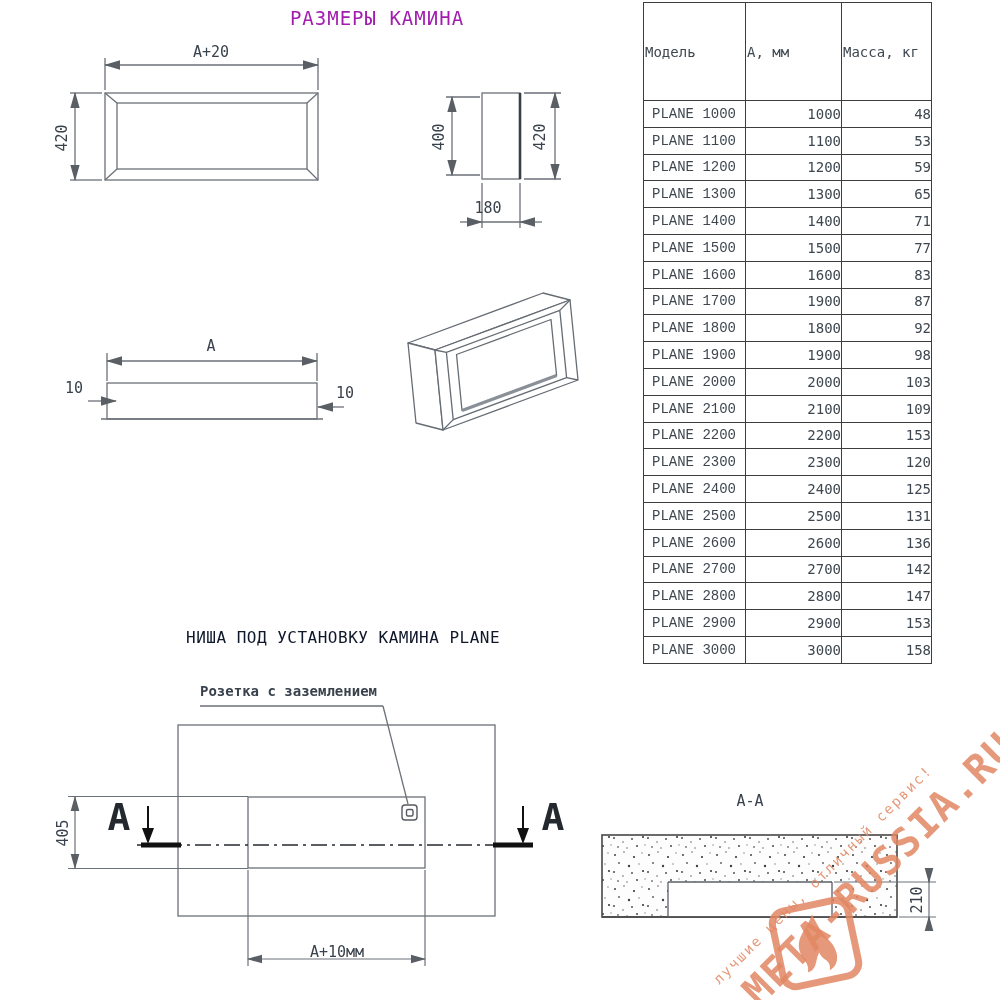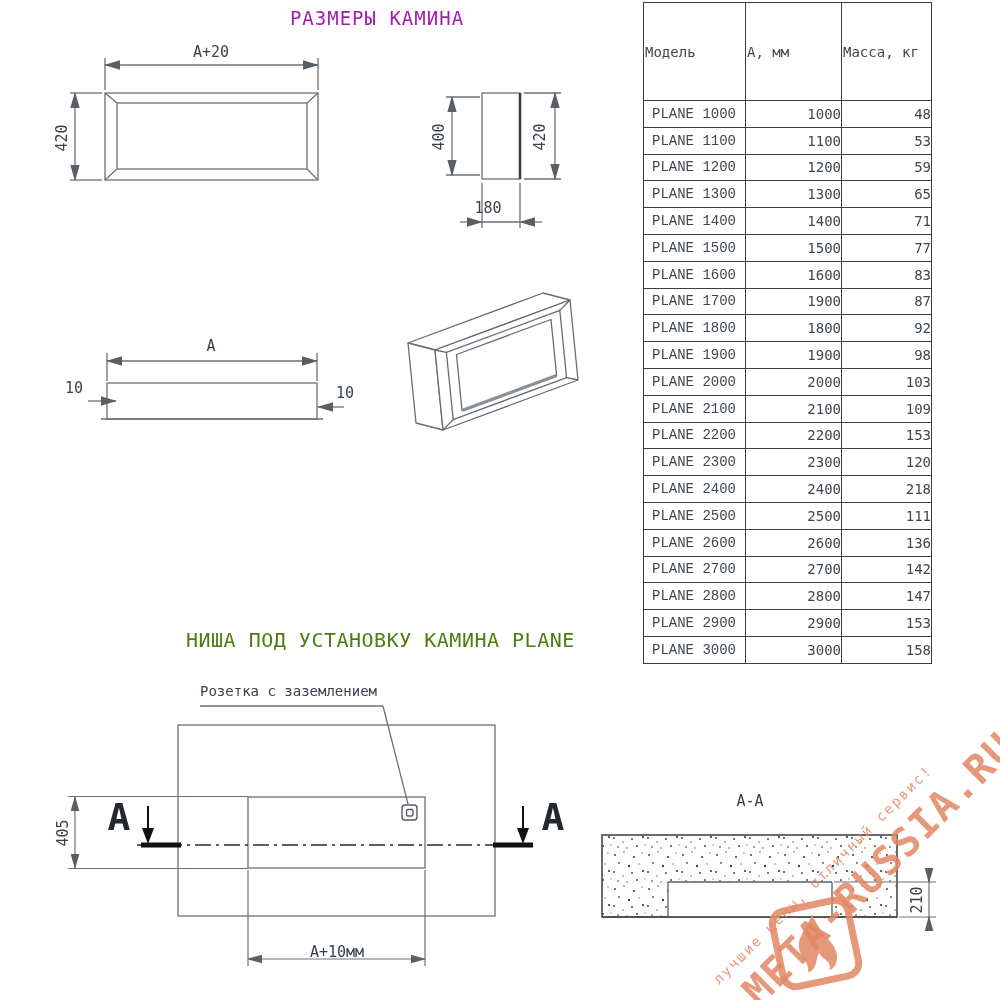--- a/index.html
+++ b/index.html
@@ -4,21 +4,21 @@
 <style>
   html,body{margin:0;padding:0;width:1000px;height:1000px;background:#fff;overflow:hidden;
             font-family:"DejaVu Sans Mono", monospace;}
   .abs{position:absolute;}
   .lbl{position:absolute;color:#39424c;white-space:nowrap;}
   .c{text-align:center;}
   .vtext{transform:rotate(-90deg);transform-origin:center;}
   .dim{font-size:15px;}
   .big-a{font-size:38px;font-weight:bold;color:#23292f;}
   #main-title{font-size:19px;letter-spacing:1px;color:#a21caf;}
-  #niche-title{font-size:20px;letter-spacing:.5px;color:#4d7c0f;}
+  #niche-title{font-size:16px;letter-spacing:.5px;color:#0f172a;}
   #socket-label{font-size:14px;color:#39424c;}
   
   #spec-table{position:absolute;left:643px;top:2px;border-collapse:collapse;table-layout:fixed;
               background:#fff;}
   #spec-table th,#spec-table td{border:1.6px solid #3d3d3d;color:#3e4750;font-weight:normal;
               font-size:14px;overflow:hidden;}
   #spec-table th{height:95px;font-size:14px;text-align:left;}
   #spec-table td{height:25.8px;padding:0;}
   #spec-table td.model{text-align:left;padding-left:8px;font-family:Liberation Mono, monospace;}
   #spec-table td.num{text-align:right;}
@@ -174,21 +174,21 @@
 
 <div class="lbl dim c vtext" style="left:409px;top:128px;width:60px;">400</div>
 <div class="lbl dim c vtext" style="left:510px;top:128px;width:60px;">420</div>
 <div class="lbl dim c" style="left:458px;top:199px;width:60px;">180</div>
 
 <div class="lbl dim c" style="left:181px;top:337px;width:60px;">А</div>
 <div class="lbl dim c" style="left:54px;top:379px;width:40px;">10</div>
 <div class="lbl dim c" style="left:325px;top:384px;width:40px;">10</div>
 
 <div id="niche-title" class="lbl" style="left:186px;top:628px;">НИША ПОД УСТАНОВКУ КАМИНА PLANE</div>
-<div id="socket-label" class="lbl" style="left:200px;top:683px;">Розетка с заземлением</div>
+<div id="socket-label" class="lbl" style="left:200px;top:683px;font-weight:bold;">Розетка с заземлением</div>
 <div class="lbl dim c vtext" style="left:33px;top:824px;width:60px;">405</div>
 <div class="lbl dim c" style="left:277px;top:943px;width:120px;">А+10мм</div>
 <div class="lbl big-a c" style="left:99px;top:795px;width:40px;">А</div>
 <div class="lbl big-a c" style="left:533px;top:795px;width:40px;">А</div>
 
 <div class="lbl dim c" style="left:710px;top:792px;width:80px;">А-А</div>
 <div class="lbl dim c vtext" style="left:887px;top:891px;width:60px;">210</div>
 
 <table id="spec-table">
   <colgroup>
@@ -270,26 +270,26 @@
         <td class="num">153</td>
       </tr>
       <tr>
         <td class="model">PLANE 2300</td>
         <td class="num">2300</td>
         <td class="num">120</td>
       </tr>
       <tr>
         <td class="model">PLANE 2400</td>
         <td class="num">2400</td>
-        <td class="num">218</td>
+        <td class="num">125</td>
       </tr>
       <tr>
         <td class="model">PLANE 2500</td>
         <td class="num">2500</td>
-        <td class="num">111</td>
+        <td class="num">131</td>
       </tr>
       <tr>
         <td class="model">PLANE 2600</td>
         <td class="num">2600</td>
         <td class="num">136</td>
       </tr>
       <tr>
         <td class="model">PLANE 2700</td>
         <td class="num">2700</td>
         <td class="num">142</td>

